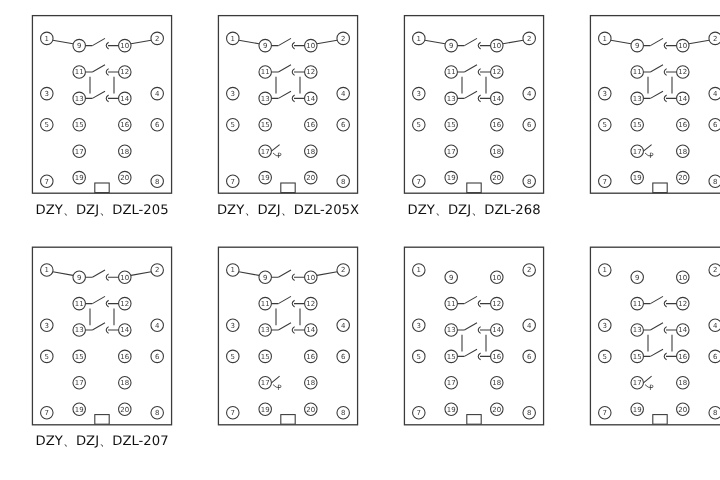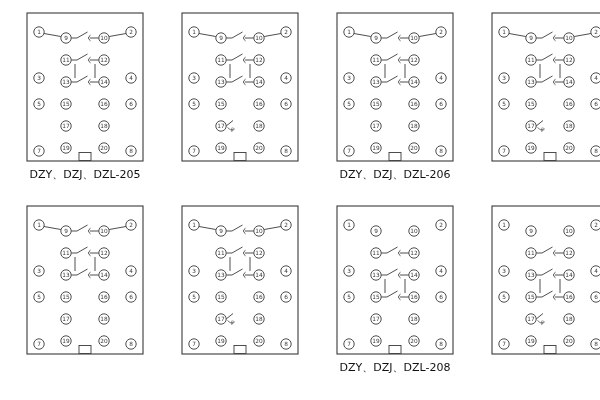--- a/index.html
+++ b/index.html
@@ -135,20 +135,21 @@
           <circle cx="78" cy="70" r="5.2" fill="#fff" stroke="#3a3a3a" stroke-width="0.9"></circle>
           <text x="78" y="72" font-size="5.8" text-anchor="middle" fill="#3a3a3a">14</text>
           <circle cx="78" cy="92" r="5.2" fill="#fff" stroke="#3a3a3a" stroke-width="0.9"></circle>
           <text x="78" y="94" font-size="5.8" text-anchor="middle" fill="#3a3a3a">16</text>
           <circle cx="78" cy="114" r="5.2" fill="#fff" stroke="#3a3a3a" stroke-width="0.9"></circle>
           <text x="78" y="116" font-size="5.8" text-anchor="middle" fill="#3a3a3a">18</text>
           <circle cx="78" cy="136" r="5.2" fill="#fff" stroke="#3a3a3a" stroke-width="0.9"></circle>
           <text x="78" y="138" font-size="5.8" text-anchor="middle" fill="#3a3a3a">20</text>
           <rect x="53" y="140.5" width="12" height="8" fill="#fff" stroke="#3a3a3a" stroke-width="0.9"></rect>
         </svg>
+        <figcaption class="label">DZY、DZJ、DZL-205X</figcaption>
       </figure>
       <figure class="cell">
         <svg width="118" height="150" viewBox="0 0 118 150">
           <rect x="1" y="1" width="116" height="148" fill="none" stroke="#3a3a3a" stroke-width="1.1"></rect>
           <line x1="49" y1="52" x2="49" y2="66" stroke="#3a3a3a" stroke-width="0.9"></line>
           <line x1="69" y1="52" x2="69" y2="66" stroke="#3a3a3a" stroke-width="0.9"></line>
           <line x1="45.2" y1="26" x2="51" y2="26" stroke="#3a3a3a" stroke-width="0.9"></line>
           <line x1="51" y1="26" x2="61.5" y2="20" stroke="#3a3a3a" stroke-width="0.9"></line>
           <line x1="72.8" y1="26" x2="64" y2="26" stroke="#3a3a3a" stroke-width="0.9"></line>
           <path d="M64.5 23.2 q-4 2.8 0 5.6" fill="none" stroke="#3a3a3a" stroke-width="0.9"></path>
@@ -197,21 +198,21 @@
           <circle cx="78" cy="70" r="5.2" fill="#fff" stroke="#3a3a3a" stroke-width="0.9"></circle>
           <text x="78" y="72" font-size="5.8" text-anchor="middle" fill="#3a3a3a">14</text>
           <circle cx="78" cy="92" r="5.2" fill="#fff" stroke="#3a3a3a" stroke-width="0.9"></circle>
           <text x="78" y="94" font-size="5.8" text-anchor="middle" fill="#3a3a3a">16</text>
           <circle cx="78" cy="114" r="5.2" fill="#fff" stroke="#3a3a3a" stroke-width="0.9"></circle>
           <text x="78" y="116" font-size="5.8" text-anchor="middle" fill="#3a3a3a">18</text>
           <circle cx="78" cy="136" r="5.2" fill="#fff" stroke="#3a3a3a" stroke-width="0.9"></circle>
           <text x="78" y="138" font-size="5.8" text-anchor="middle" fill="#3a3a3a">20</text>
           <rect x="53" y="140.5" width="12" height="8" fill="#fff" stroke="#3a3a3a" stroke-width="0.9"></rect>
         </svg>
-        <figcaption class="label">DZY、DZJ、DZL-206</figcaption>
+        <figcaption class="label">DZY、DZJ、DZL-268</figcaption>
       </figure>
       <figure class="cell">
         <svg width="118" height="150" viewBox="0 0 118 150">
           <rect x="1" y="1" width="116" height="148" fill="none" stroke="#3a3a3a" stroke-width="1.1"></rect>
           <line x1="49" y1="52" x2="49" y2="66" stroke="#3a3a3a" stroke-width="0.9"></line>
           <line x1="69" y1="52" x2="69" y2="66" stroke="#3a3a3a" stroke-width="0.9"></line>
           <line x1="45.2" y1="26" x2="51" y2="26" stroke="#3a3a3a" stroke-width="0.9"></line>
           <line x1="51" y1="26" x2="61.5" y2="20" stroke="#3a3a3a" stroke-width="0.9"></line>
           <line x1="72.8" y1="26" x2="64" y2="26" stroke="#3a3a3a" stroke-width="0.9"></line>
           <path d="M64.5 23.2 q-4 2.8 0 5.6" fill="none" stroke="#3a3a3a" stroke-width="0.9"></path>
@@ -325,20 +326,21 @@
           <circle cx="78" cy="70" r="5.2" fill="#fff" stroke="#3a3a3a" stroke-width="0.9"></circle>
           <text x="78" y="72" font-size="5.8" text-anchor="middle" fill="#3a3a3a">14</text>
           <circle cx="78" cy="92" r="5.2" fill="#fff" stroke="#3a3a3a" stroke-width="0.9"></circle>
           <text x="78" y="94" font-size="5.8" text-anchor="middle" fill="#3a3a3a">16</text>
           <circle cx="78" cy="114" r="5.2" fill="#fff" stroke="#3a3a3a" stroke-width="0.9"></circle>
           <text x="78" y="116" font-size="5.8" text-anchor="middle" fill="#3a3a3a">18</text>
           <circle cx="78" cy="136" r="5.2" fill="#fff" stroke="#3a3a3a" stroke-width="0.9"></circle>
           <text x="78" y="138" font-size="5.8" text-anchor="middle" fill="#3a3a3a">20</text>
           <rect x="53" y="140.5" width="12" height="8" fill="#fff" stroke="#3a3a3a" stroke-width="0.9"></rect>
         </svg>
+        <figcaption class="label">DZY、DZJ、DZL-207</figcaption>
       </figure>
       <figure class="cell">
         <svg width="118" height="150" viewBox="0 0 118 150">
           <rect x="1" y="1" width="116" height="148" fill="none" stroke="#3a3a3a" stroke-width="1.1"></rect>
           <line x1="49" y1="52" x2="49" y2="66" stroke="#3a3a3a" stroke-width="0.9"></line>
           <line x1="69" y1="52" x2="69" y2="66" stroke="#3a3a3a" stroke-width="0.9"></line>
           <line x1="45.2" y1="26" x2="51" y2="26" stroke="#3a3a3a" stroke-width="0.9"></line>
           <line x1="51" y1="26" x2="61.5" y2="20" stroke="#3a3a3a" stroke-width="0.9"></line>
           <line x1="72.8" y1="26" x2="64" y2="26" stroke="#3a3a3a" stroke-width="0.9"></line>
           <path d="M64.5 23.2 q-4 2.8 0 5.6" fill="none" stroke="#3a3a3a" stroke-width="0.9"></path>
@@ -450,21 +452,20 @@
           <circle cx="78" cy="70" r="5.2" fill="#fff" stroke="#3a3a3a" stroke-width="0.9"></circle>
           <text x="78" y="72" font-size="5.8" text-anchor="middle" fill="#3a3a3a">14</text>
           <circle cx="78" cy="92" r="5.2" fill="#fff" stroke="#3a3a3a" stroke-width="0.9"></circle>
           <text x="78" y="94" font-size="5.8" text-anchor="middle" fill="#3a3a3a">16</text>
           <circle cx="78" cy="114" r="5.2" fill="#fff" stroke="#3a3a3a" stroke-width="0.9"></circle>
           <text x="78" y="116" font-size="5.8" text-anchor="middle" fill="#3a3a3a">18</text>
           <circle cx="78" cy="136" r="5.2" fill="#fff" stroke="#3a3a3a" stroke-width="0.9"></circle>
           <text x="78" y="138" font-size="5.8" text-anchor="middle" fill="#3a3a3a">20</text>
           <rect x="53" y="140.5" width="12" height="8" fill="#fff" stroke="#3a3a3a" stroke-width="0.9"></rect>
         </svg>
-        <figcaption class="label">DZY、DZJ、DZL-208</figcaption>
       </figure>
       <figure class="cell">
         <svg width="118" height="150" viewBox="0 0 118 150">
           <rect x="1" y="1" width="116" height="148" fill="none" stroke="#3a3a3a" stroke-width="1.1"></rect>
           <line x1="49" y1="74" x2="49" y2="88" stroke="#3a3a3a" stroke-width="0.9"></line>
           <line x1="69" y1="74" x2="69" y2="88" stroke="#3a3a3a" stroke-width="0.9"></line>
           <line x1="45.2" y1="48" x2="51" y2="48" stroke="#3a3a3a" stroke-width="0.9"></line>
           <line x1="51" y1="48" x2="61.5" y2="42" stroke="#3a3a3a" stroke-width="0.9"></line>
           <line x1="72.8" y1="48" x2="64" y2="48" stroke="#3a3a3a" stroke-width="0.9"></line>
           <path d="M64.5 45.2 q-4 2.8 0 5.6" fill="none" stroke="#3a3a3a" stroke-width="0.9"></path>

